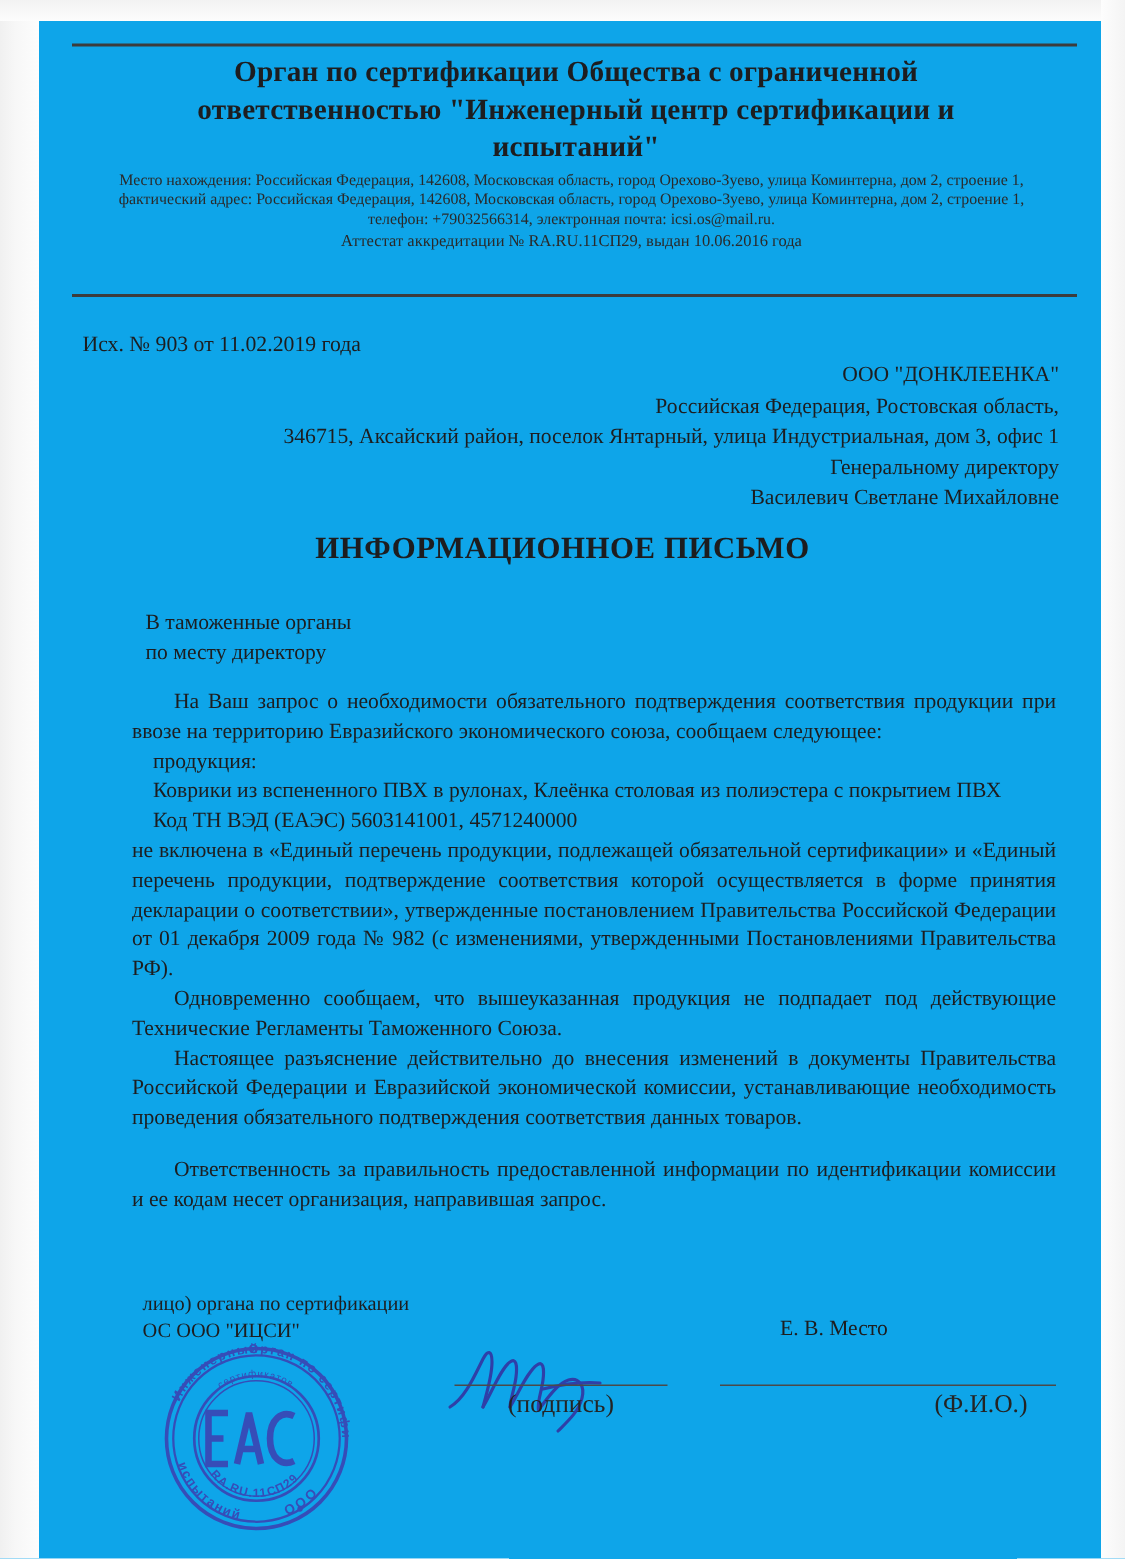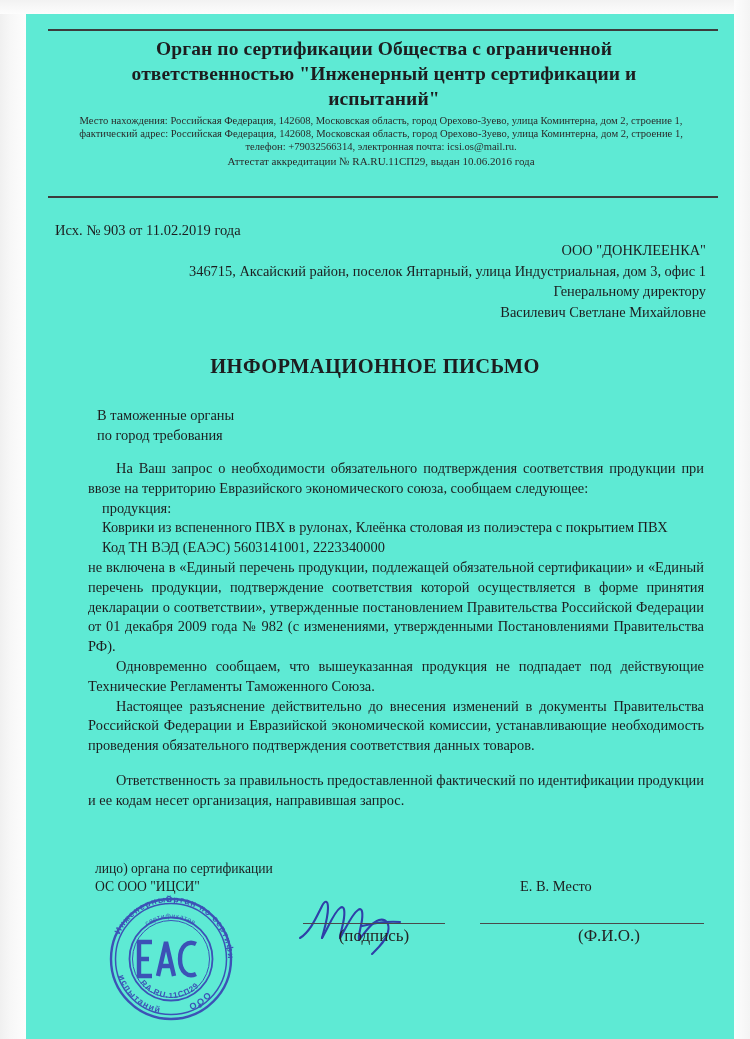--- a/index.html
+++ b/index.html
@@ -4,21 +4,21 @@
 <style>
   html, body {
     margin: 0;
     padding: 0;
     background: #ffffff;
   }
   #page {
     position: relative;
     width: 750px;
     height: 1039px;
-    background: #5eead4;
+    background: #0ea5e9;
     overflow: hidden;
     font-family: "Liberation Serif", "DejaVu Serif", serif;
     color: #1d1d1f;
     box-sizing: border-box;
   }
   
   .page-edge-left {
     position: absolute;
     left: 0; top: 0; bottom: 0;
     width: 26px;
@@ -159,21 +159,21 @@
   }
   #sig-line-signature { left: 303px; width: 142px; top: 923px; }
   #sig-line-fio { left: 480px; width: 224px; top: 923px; }
   .sig-caption {
     position: absolute;
     font-size: 17px;
     text-align: center;
     color: #242424;
   }
   #caption-signature { left: 303px; width: 142px; top: 926px; }
-  #caption-fio { left: 497px; width: 224px; top: 926px; }
+  #caption-fio { left: 461px; width: 224px; top: 926px; text-align: right; }
 
   
   .sig-scribble {
     position: absolute;
     left: 296px;
     top: 892px;
     width: 160px;
     height: 68px;
     pointer-events: none;
   }
@@ -210,41 +210,42 @@
       <div>телефон: +79032566314, электронная почта: icsi.os@mail.ru.</div>
       <div class="addr-accr">Аттестат аккредитации № RA.RU.11СП29, выдан 10.06.2016 года</div>
     </div>
 
     <div class="rule" id="rule-bottom"></div>
 
     <div class="outgoing-ref">Исх. № 903 от 11.02.2019 года</div>
 
     <div class="addressee">
       <div>ООО "ДОНКЛЕЕНКА"</div>
+      <div>Российская Федерация, Ростовская область,</div>
       <div>346715, Аксайский район, поселок Янтарный, улица Индустриальная, дом 3, офис 1</div>
       <div>Генеральному директору</div>
       <div>Василевич Светлане Михайловне</div>
     </div>
 
     <div class="doc-title">ИНФОРМАЦИОННОЕ ПИСЬМО</div>
 
     <div class="salutation">
       <div>В таможенные органы</div>
-      <div>по город требования</div>
+      <div>по месту директору</div>
     </div>
 
     <div class="body-wrap">
       <p class="p-indent">На Ваш запрос о необходимости обязательного подтверждения соответствия продукции при ввозе на территорию Евразийского экономического союза, сообщаем следующее:</p>
       <p class="prod-label">продукция:</p>
       <p class="prod-line">Коврики из вспененного ПВХ  в рулонах,  Клеёнка столовая из полиэстера с покрытием ПВХ</p>
-      <p class="prod-line">Код ТН ВЭД (ЕАЭС) 5603141001, 2223340000</p>
+      <p class="prod-line">Код ТН ВЭД (ЕАЭС) 5603141001, 4571240000</p>
       <p>не включена в «Единый перечень продукции, подлежащей обязательной сертификации» и «Единый перечень продукции, подтверждение соответствия которой осуществляется в форме принятия декларации о соответствии», утвержденные  постановлением Правительства Российской Федерации от 01 декабря 2009 года № 982 (с изменениями, утвержденными Постановлениями Правительства РФ).</p>
       <p class="p-indent">Одновременно сообщаем, что вышеуказанная продукция не подпадает под действующие Технические Регламенты Таможенного Союза.</p>
       <p class="p-indent">Настоящее разъяснение действительно до внесения изменений в документы Правительства Российской Федерации и Евразийской экономической комиссии, устанавливающие необходимость проведения обязательного подтверждения соответствия данных товаров.</p>
-      <p class="p-indent p-gap">Ответственность за правильность предоставленной фактический по идентификации продукции и ее кодам несет организация, направившая запрос.</p>
+      <p class="p-indent p-gap">Ответственность за правильность предоставленной информации по идентификации комиссии и ее кодам несет организация, направившая запрос.</p>
     </div>
 
     <div class="sig-left">
       <div>лицо) органа по сертификации</div>
       <div>ОС ООО "ИЦСИ"</div>
     </div>
 
     <div class="sig-name">Е. В. Место</div>
 
     <svg class="sig-scribble" viewBox="0 0 160 68">

